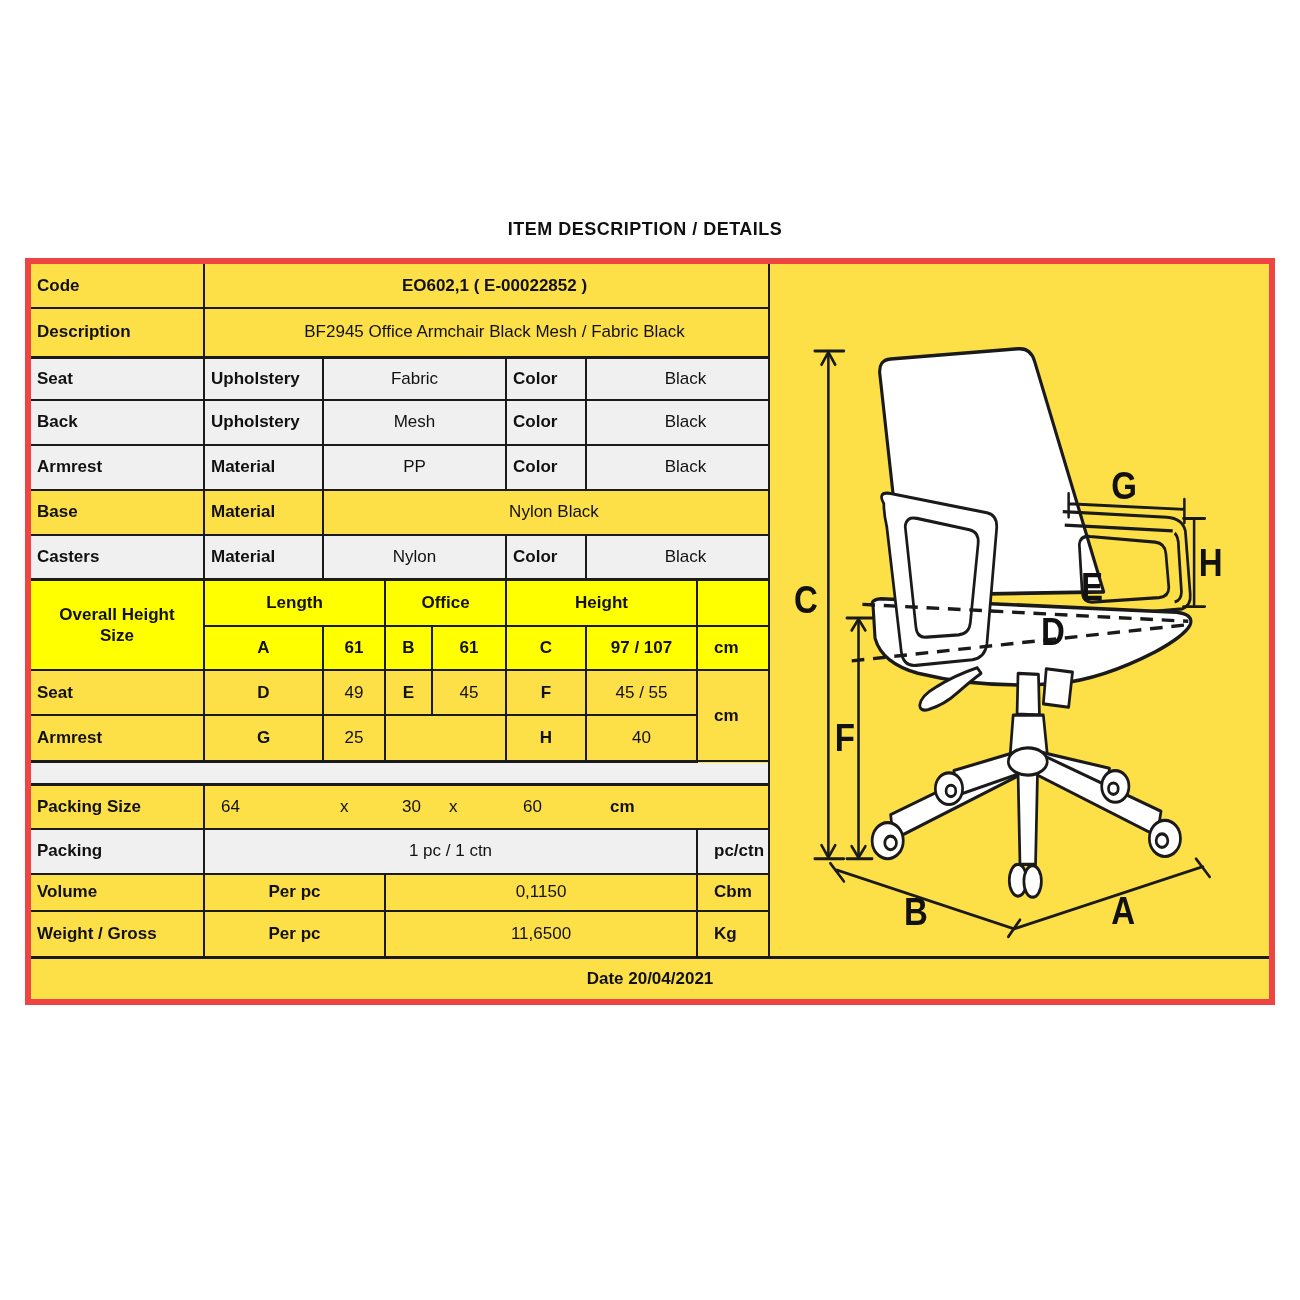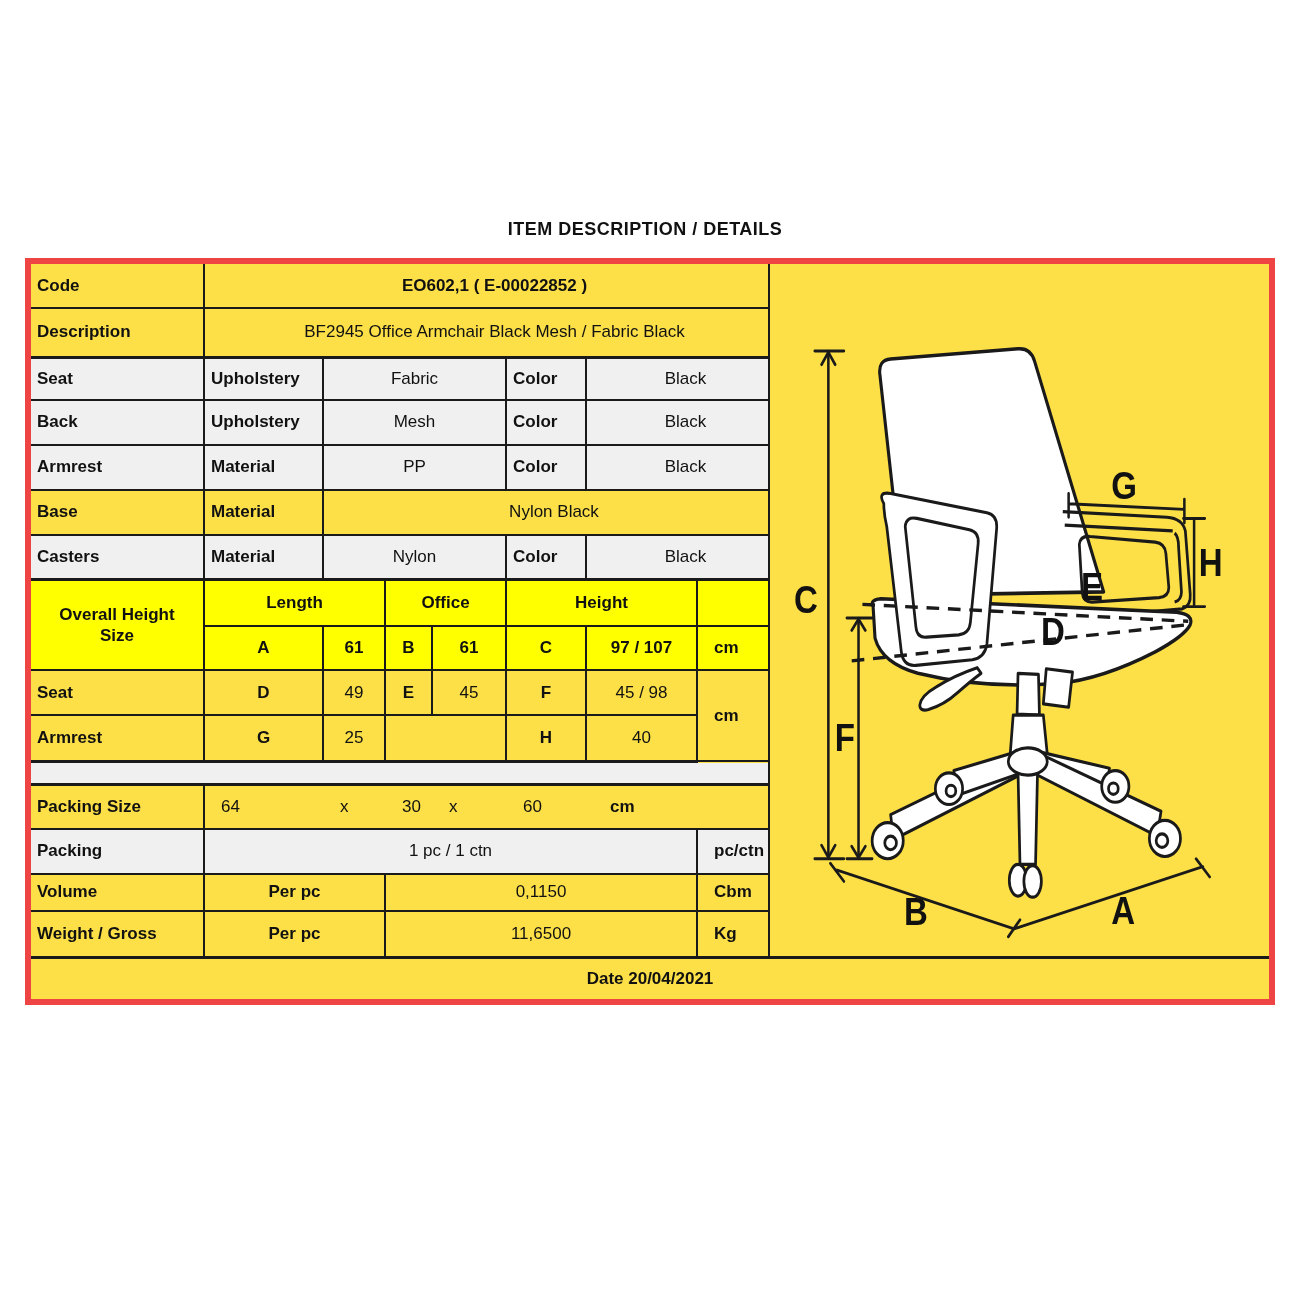--- a/index.html
+++ b/index.html
@@ -136,21 +136,21 @@
           <td class="yellow ctr b">97 / 107</td>
           <td class="yellow unit re">cm</td>
         </tr>
         <tr style="height:45px">
           <td class="lbl le">Seat</td>
           <td class="ctr b">D</td>
           <td class="ctr">49</td>
           <td class="ctr b">E</td>
           <td class="ctr">45</td>
           <td class="ctr b">F</td>
-          <td class="ctr">45 / 98</td>
+          <td class="ctr">45 / 55</td>
           <td class="unit re" rowspan="2">cm</td>
         </tr>
         <tr style="height:46px">
           <td class="lbl le tb">Armrest</td>
           <td class="ctr b tb">G</td>
           <td class="ctr tb">25</td>
           <td class="tb" colspan="2"></td>
           <td class="ctr b tb">H</td>
           <td class="ctr tb">40</td>
         </tr>

